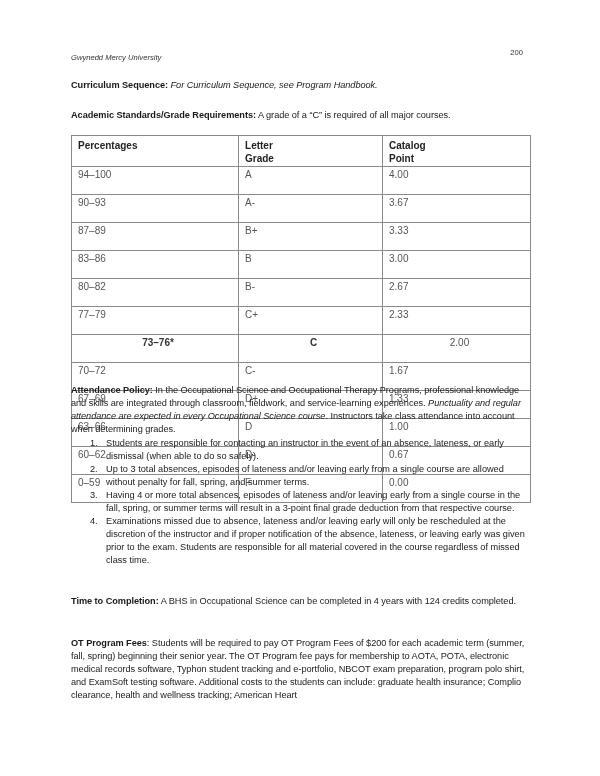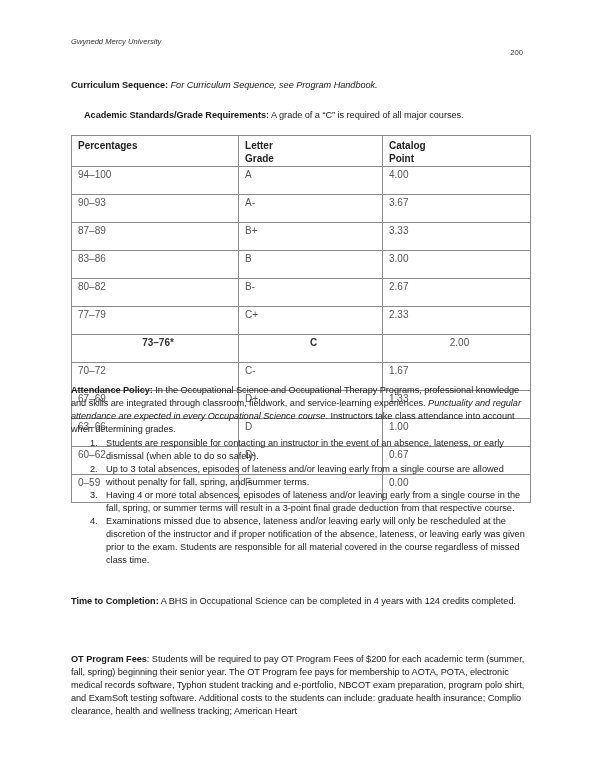--- a/index.html
+++ b/index.html
@@ -1,21 +1,21 @@
 <!DOCTYPE html>
 <html><head>
 <meta charset="utf-8">
 <style>
   html, body { margin: 0; padding: 0; }
   body {
     width: 600px; height: 776px; background: #ffffff; position: relative; overflow: hidden;
     font-family: "Liberation Sans", "DejaVu Sans", sans-serif; color: #1a1a1a;
   }
   .running-header { position: absolute; left: 71px; top: 36px; width: 460px; font-size: 7.6px; line-height: 11px; color: #333; }
-  .running-header .hl { font-style: italic; }
+  .running-header .hl { font-style: italic; margin-top: 16px; }
   .page-num { position: absolute; right: 8px; top: 11px; font-style: normal; }
   .p { position: absolute; left: 71px; width: 462px; font-size: 9.2px; line-height: 13px; color: #1a1a1a; letter-spacing: -0.05px; }
   .b { font-weight: bold; }
   .i { font-style: italic; }
 
   table.grades {
     position: absolute; left: 71px; top: 135px; width: 460px;
     border-collapse: collapse; font-size: 10px;
   }
   table.grades th, table.grades td {
@@ -37,21 +37,21 @@
 <div class="running-header">
   <div class="hl">Gwynedd Mercy University</div>
   <div class="page-num">200</div>
 </div>
 
 <div class="p" style="top:79px;">
   <span class="b">Curriculum Sequence:</span>
   <span class="i">For Curriculum Sequence, see Program Handbook.</span>
 </div>
 
-<div class="p" style="top:109px;margin-left:13px;">
+<div class="p" style="top:109px;">
   <span class="b">Academic Standards/Grade Requirements:</span>
   <span>A grade of a “C” is required of all major courses.</span>
 </div>
 
 <table class="grades">
   <thead>
     <tr>
       <th class="c1"><span>Percentages</span></th>
       <th class="c2"><span>Letter</span><br><span>Grade</span></th>
       <th class="c3"><span>Catalog</span><br><span>Point</span></th>
@@ -129,15 +129,15 @@
   <li><span class="num">1.</span><span>Students are responsible for contacting an instructor in the event of an absence, lateness, or early dismissal (when able to do so safely).</span></li>
   <li><span class="num">2.</span><span>Up to 3 total absences, episodes of lateness and/or leaving early from a single course are allowed without penalty for fall, spring, and summer terms.</span></li>
   <li><span class="num">3.</span><span>Having 4 or more total absences, episodes of lateness and/or leaving early from a single course in the fall, spring, or summer terms will result in a 3-point final grade deduction from that respective course.</span></li>
   <li><span class="num">4.</span><span>Examinations missed due to absence, lateness and/or leaving early will only be rescheduled at the discretion of the instructor and if proper notification of the absence, lateness, or leaving early was given prior to the exam. Students are responsible for all material covered in the course regardless of missed class time.</span></li>
 </ol>
 
 <div class="p" style="top:595px;">
   <span class="b">Time to Completion:</span><span> A BHS in Occupational Science can be completed in 4 years with 124 credits completed.</span>
 </div>
 
-<div class="p" style="top:637px;margin-top:16px;">
+<div class="p" style="top:637px;">
   <span class="b">OT Program Fees</span><span>: Students will be required to pay OT Program Fees of $200 for each academic term (summer, fall, spring) beginning their senior year. The OT Program fee pays for membership to AOTA, POTA, electronic medical records software, Typhon student tracking and e-portfolio, NBCOT exam preparation, program polo shirt, and ExamSoft testing software. Additional costs to the students can include: graduate health insurance; Complio clearance, health and wellness tracking; American Heart</span>
 </div>
 
 </body></html>

